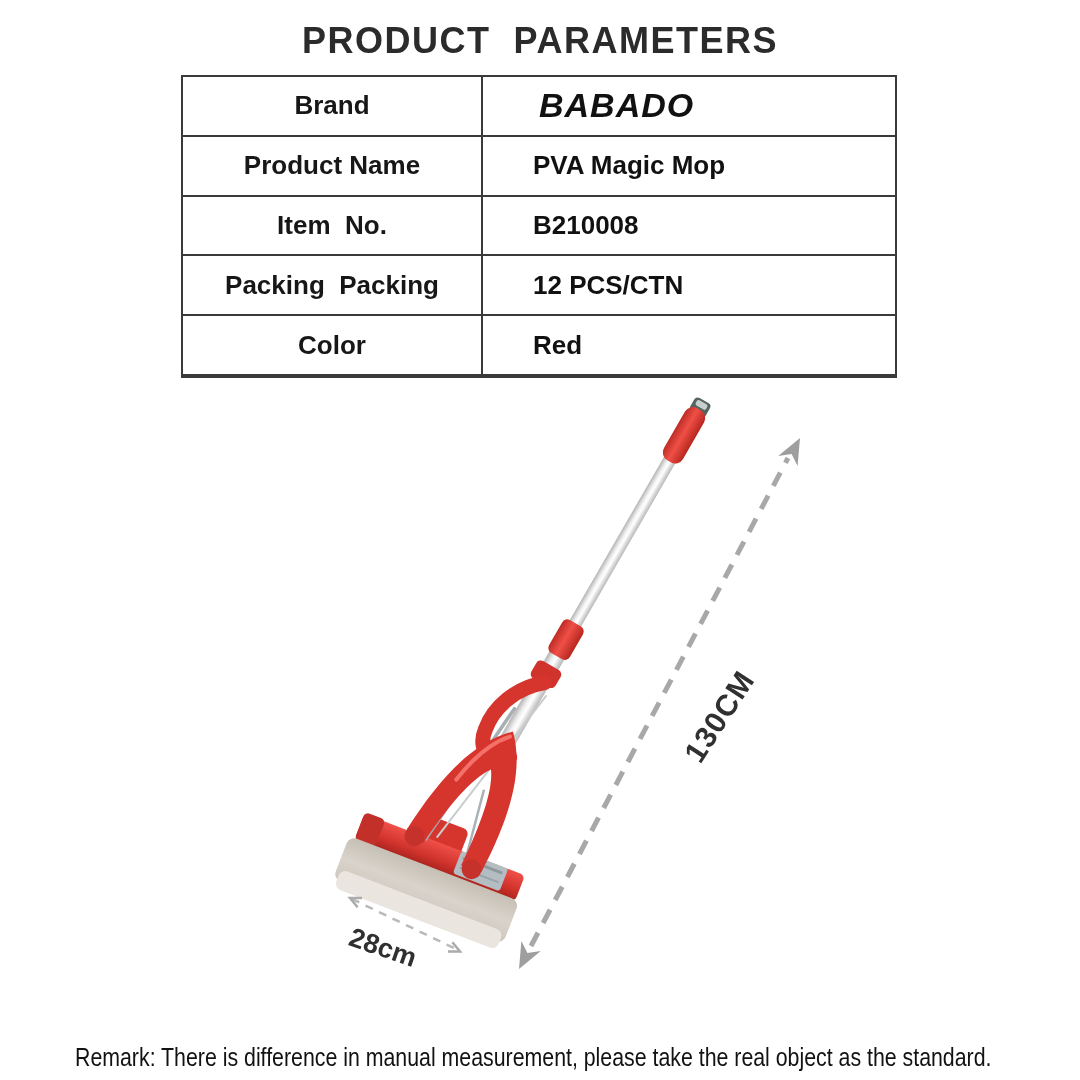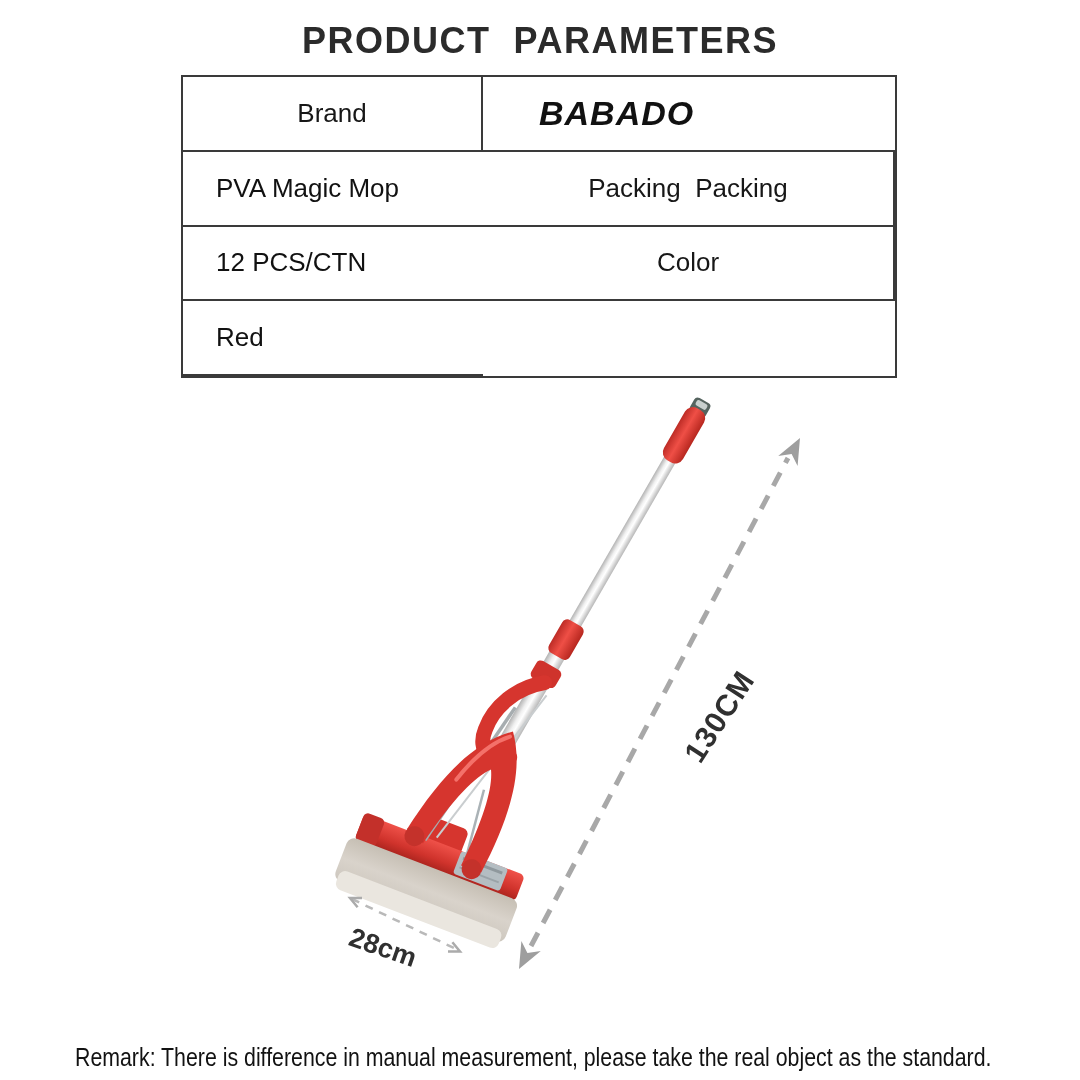--- a/index.html
+++ b/index.html
@@ -37,32 +37,32 @@
     grid-auto-rows: 1fr;
     box-sizing: border-box;
     background: #ffffff;
   }
   .spec-cell {
     display: flex;
     align-items: center;
     border-bottom: 2px solid #3a3a3a;
     box-sizing: border-box;
     font-size: 26px;
-    font-weight: 400;
+    font-weight: 700;
     white-space: pre;
   }
   .spec-cell.last-row { border-bottom: none; }
   .spec-label {
     justify-content: center;
     border-right: 2px solid #3a3a3a;
     color: #171717;
   }
   .spec-value {
     justify-content: flex-start;
-    padding-left: 33px;
+    padding-left: 50px;
     color: #111111;
   }
   .spec-value.brand-value {
     font-size: 34px;
     font-style: italic;
     font-weight: 700;
     letter-spacing: 1px;
     padding-left: 56px;
   }
   .spec-value.material-value { padding-left: 52px; }
@@ -95,22 +95,25 @@
 <body>
 
 <div class="canvas">
 
   <div class="page-title">PRODUCT  PARAMETERS</div>
 
   <div class="spec-table">
     <div class="spec-cell spec-label">Brand</div>
     <div class="spec-cell spec-value brand-value">BABADO</div>
 
+    <div class="spec-cell spec-label">Product Name</div>
     <div class="spec-cell spec-value">PVA Magic Mop</div>
 
+    <div class="spec-cell spec-label">Item  No.</div>
+    <div class="spec-cell spec-value">B210008</div>
 
     <div class="spec-cell spec-label">Packing  Packing</div>
     <div class="spec-cell spec-value">12 PCS/CTN</div>
 
     <div class="spec-cell spec-label">Color</div>
     <div class="spec-cell spec-value">Red</div>
 
   </div>
 
   <svg class="figure-svg" viewBox="0 0 1080 1080" xmlns="http://www.w3.org/2000/svg">

